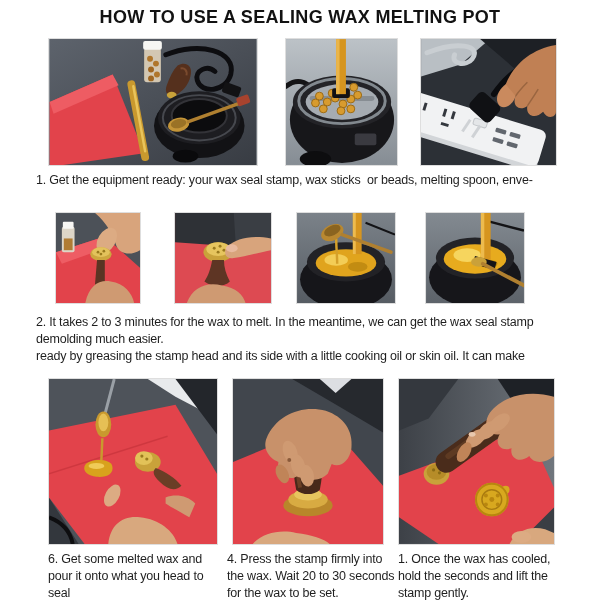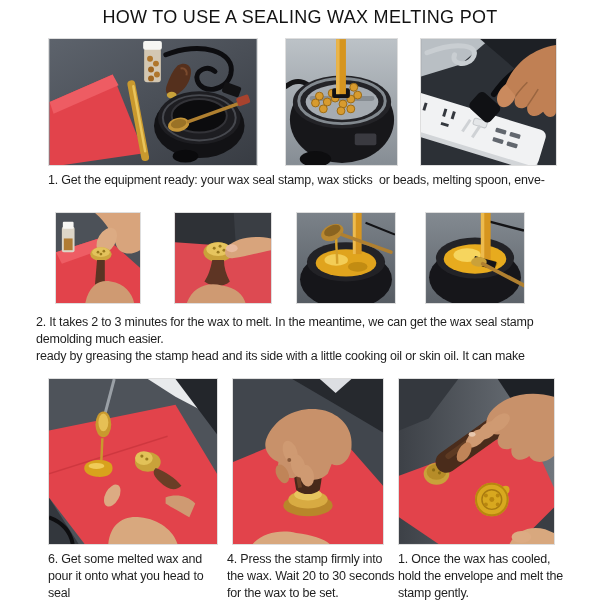--- a/index.html
+++ b/index.html
@@ -9,21 +9,21 @@
     height: 600px;
     background: #ffffff;
     font-family: "Liberation Sans", sans-serif;
     overflow: hidden;
   }
   .title {
     position: absolute;
     top: 7px; left: 0; right: 0;
     text-align: center;
     font-size: 18px;
-    font-weight: normal;
+    font-weight: bold;
     color: #121212;
     letter-spacing: 0.3px;
   }
   .photo {
     position: absolute;
     box-sizing: border-box;
     border: 1px solid #dedede;
     background: #9aa0a6;
     overflow: hidden;
   }
@@ -152,21 +152,21 @@
           <rect x="50" y="58" width="28" height="22" rx="5" fill="#101114"></rect>
         </g>
       <path d="M74 56 C84 42 94 32 112 24" stroke="#0b0c0f" stroke-width="6" fill="none" stroke-linecap="round"></path>
       <path d="M137 6 C112 10 94 26 86 46 C82 56 88 62 96 58 C92 68 100 74 108 68 C106 78 116 82 124 74 C128 82 137 80 137 74 Z" fill="#c08054"></path>
       <path d="M96 58 C100 52 104 48 108 44" stroke="#9a6540" stroke-width="1.5" fill="none"></path>
       <path d="M108 68 C112 62 116 56 119 51" stroke="#9a6540" stroke-width="1.5" fill="none"></path>
       <path d="M86 46 C78 52 74 62 80 68 C86 72 94 66 96 58 Z" fill="#ca8a5e"></path>
     </svg>
   </div>
 
-  <div class="step-text" style="left:48px; top:172px;">
+  <div class="step-text" style="left:36px; top:172px;">
     <div class="line">1. Get the equipment ready: your wax seal stamp, wax sticks  or beads, melting spoon, enve-</div>
   </div>
 
   <div class="photo" style="left:55px; top:212px; width:86px; height:92px;">
     <svg viewBox="0 0 86 92">
       <rect width="86" height="92" fill="#4c5158"></rect>
       <polygon points="0,40 50,24 86,56 86,92 0,92" fill="#e2434b"></polygon>
       <polygon points="0,40 50,24 56,34 6,52" fill="#ee5d64"></polygon>
       <rect x="6" y="14" width="13" height="26" rx="2" fill="#ddd6c8"></rect>
       <rect x="8" y="26" width="9" height="12" fill="#b07c34"></rect>
@@ -347,17 +347,17 @@
   </div>
 
   <div class="step-text" style="left:227px; top:551px;">
     <div class="line">4. Press the stamp firmly into</div>
     <div class="line">the wax. Wait 20 to 30 seconds</div>
     <div class="line">for the wax to be set.</div>
   </div>
 
   <div class="step-text" style="left:398px; top:551px;">
     <div class="line">1. Once the wax has cooled,</div>
-    <div class="line">hold the envelope and melt the</div>
+    <div class="line">hold the seconds and lift the</div>
     <div class="line">stamp gently.</div>
   </div>
 
 </div>
 
 </body></html>

